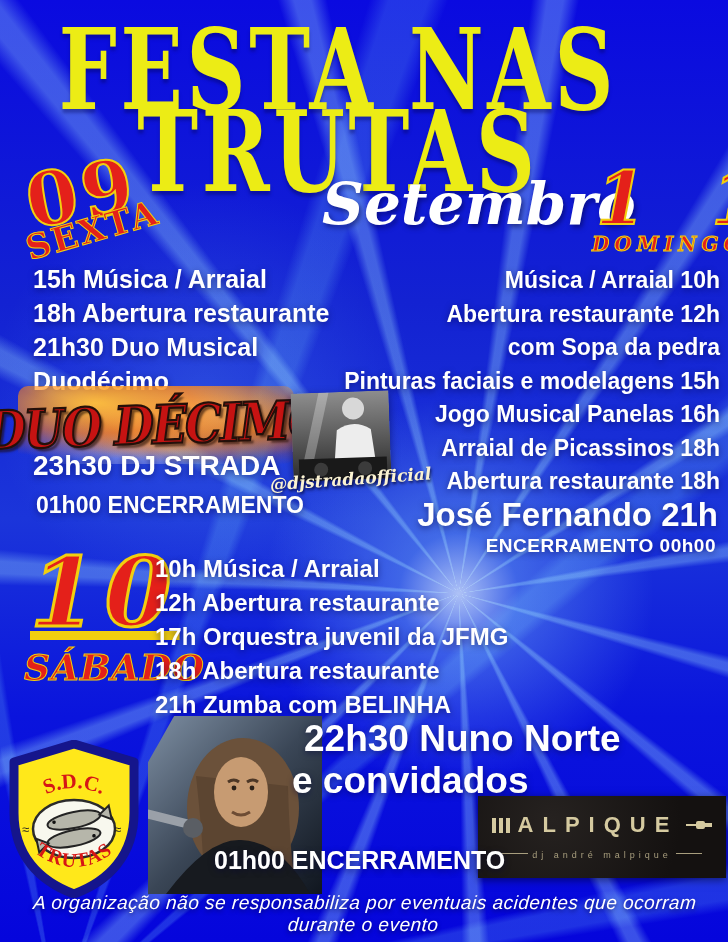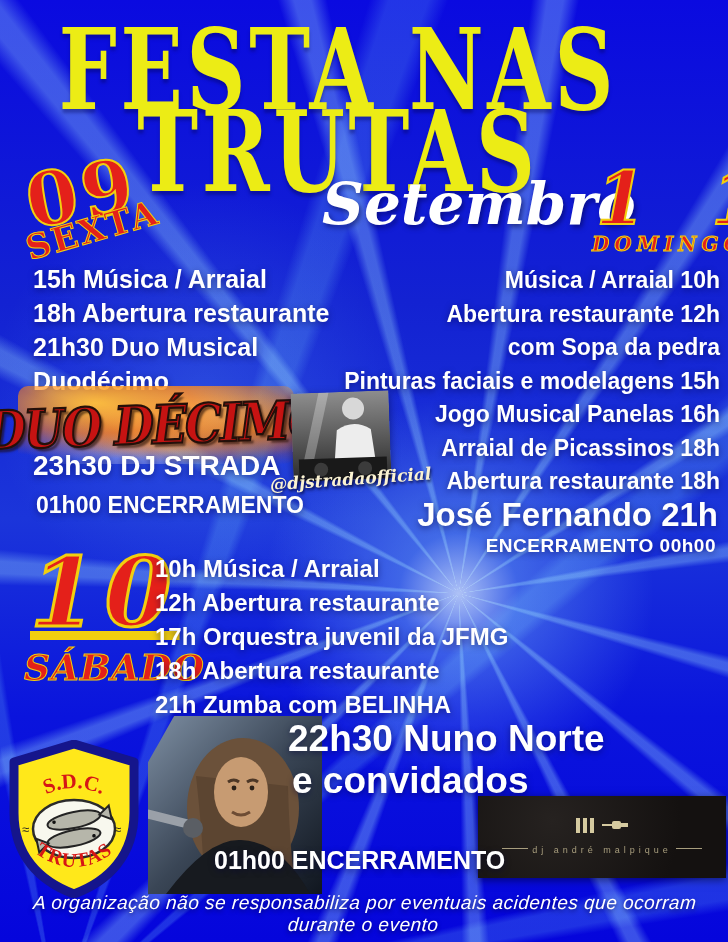--- a/index.html
+++ b/index.html
@@ -59,21 +59,21 @@
 
   .djphoto{ left:292px; top:392px; width:98px; height:88px; z-index:5;
     transform:rotate(-2deg); box-shadow:0 3px 8px rgba(0,0,50,.5); overflow:hidden; }
   .dj-handle{ left:270px; top:470px; width:130px; text-align:center; z-index:7;
     font-family:"DejaVu Serif", serif; font-style:italic; font-weight:bold; font-size:17px;
     color:#fbf3d2; transform:rotate(-4deg); text-shadow:1px 2px 3px rgba(0,0,40,.8); }
 
   .nuno{ left:148px; top:716px; width:174px; height:178px; z-index:3;
     clip-path:polygon(15% 0, 100% 0, 100% 100%, 0 100%, 0 26%); }
 
-  .sat-head1{ left:288px; top:718px; font-size:37px; z-index:4;text-align:right; }
+  .sat-head1{ left:304px; top:718px; font-size:37px; z-index:4;text-align:right; }
   .sat-head2{ left:292px; top:760px; font-size:37px; z-index:4; }
   .sat-dj{ left:262px; top:806px; font-size:31px; z-index:6; }
   .sat-closing{ left:214px; top:846px; font-size:25px; z-index:6; }
 
   .alpique{ left:478px; top:796px; width:248px; height:82px; z-index:5;
     background:radial-gradient(circle at 30% 30%, #262220 0%, #141110 70%);
     display:flex; flex-direction:column; align-items:center; justify-content:center; gap:6px;
     box-shadow:0 2px 8px rgba(0,0,0,.5); }
   .alp-row{ display:flex; align-items:center; gap:8px; }
   .alp-bars{ display:flex; gap:3px; }
@@ -186,20 +186,21 @@
   <div class="abs white-line sat-head2">e convidados</div>
   <div class="abs white-line sat-closing">01h00 ENCERRAMENTO</div>
 
   <div class="abs alpique">
     <div class="alp-row">
       <span class="alp-bars">
           <i></i>
           <i></i>
           <i></i>
         </span>
+      <span class="alp-brand">ALPIQUE</span>
       <svg width="26" height="14" viewBox="0 0 26 14">
         <rect x="0" y="6" width="10" height="2" fill="#d5caa0"></rect>
         <rect x="10" y="3" width="9" height="8" rx="2" fill="#d5caa0"></rect>
         <rect x="19" y="5" width="7" height="4" fill="#d5caa0"></rect>
       </svg>
     </div>
     <div>
       <span class="alp-rule"></span>
       <span class="alp-sub">dj andré malpique</span>
       <span class="alp-rule"></span>

